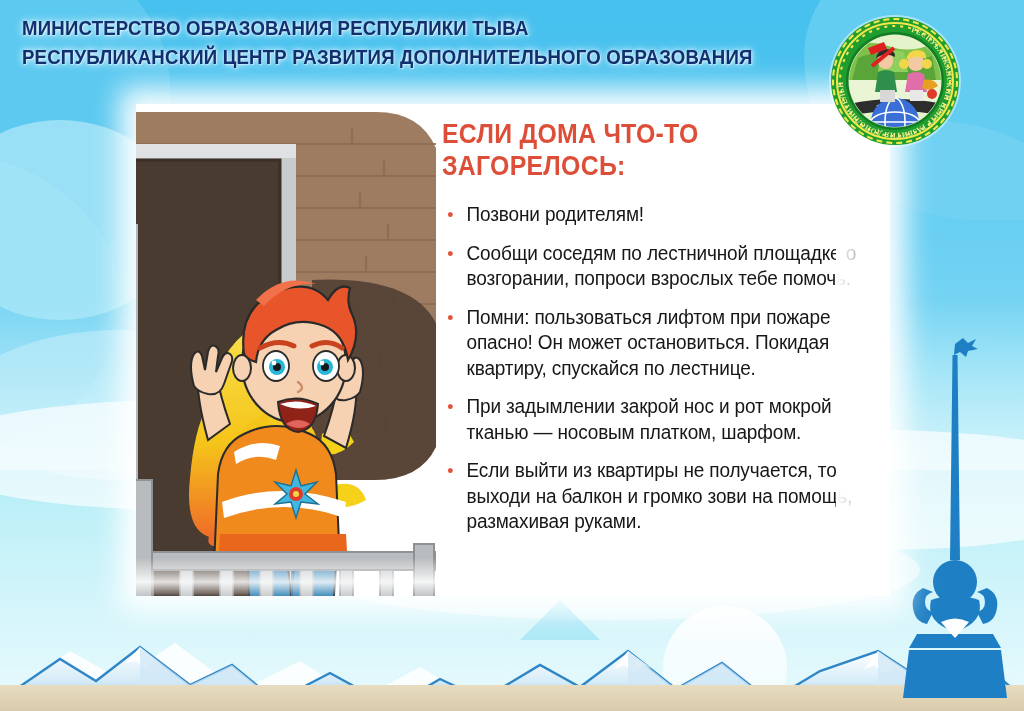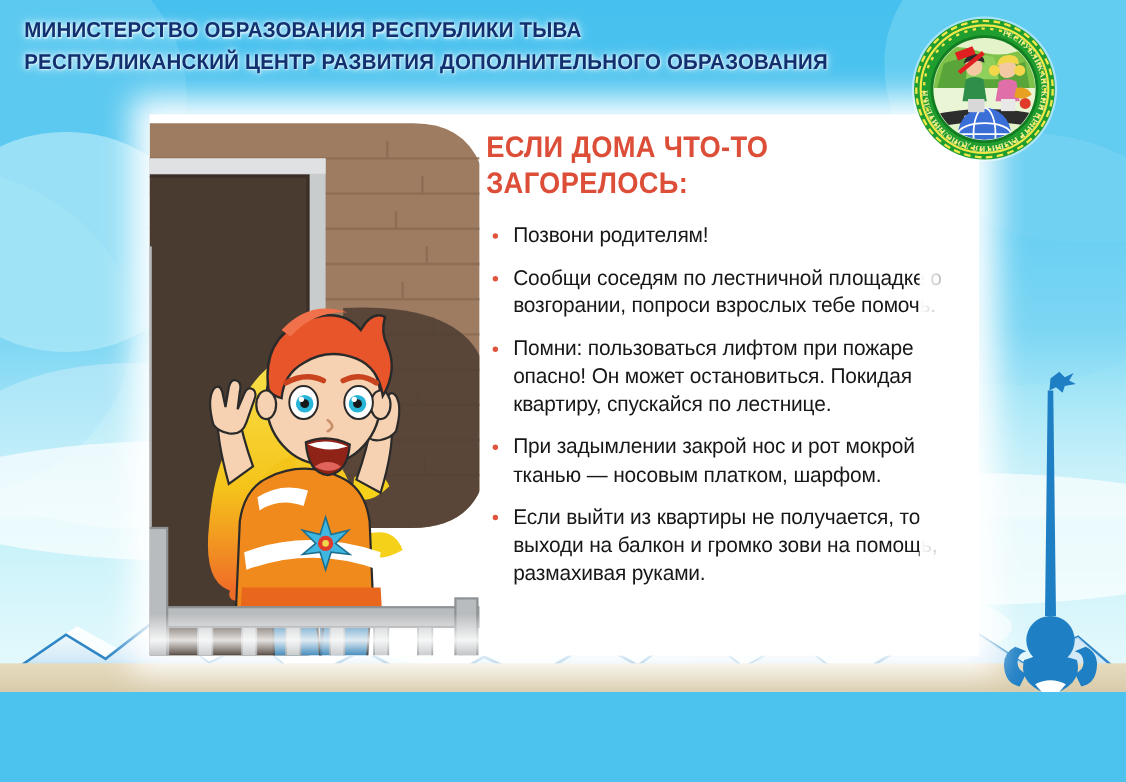--- a/index.html
+++ b/index.html
@@ -2,21 +2,21 @@
 <html><head>
 <meta charset="utf-8">
 <style>
   html,body{margin:0;padding:0;}
   body{
     width:1024px;height:711px;overflow:hidden;
     font-family:"Liberation Sans", sans-serif;
     background:#4cc3ef;
   }
   .poster{
-    position:relative;width:1024px;height:629px;overflow:hidden;
+    position:relative;width:1024px;height:711px;overflow:hidden;
     background:linear-gradient(180deg,#46c0ee 0%,#53c8f1 32%,#8fdff5 56%,#bff0f8 72%,#d8f6fb 88%,#e9fafd 100%);
   }
 
   
   .cloud{position:absolute;background:#7ed6f4;border-radius:50%;opacity:.75;}
   .cloud.pale{background:#a9e6f8;opacity:.8;}
   .cloud.white{background:#ffffff;opacity:.55;}
 
   .swoosh-left{
     position:absolute;left:-130px;top:-60px;width:300px;height:330px;

